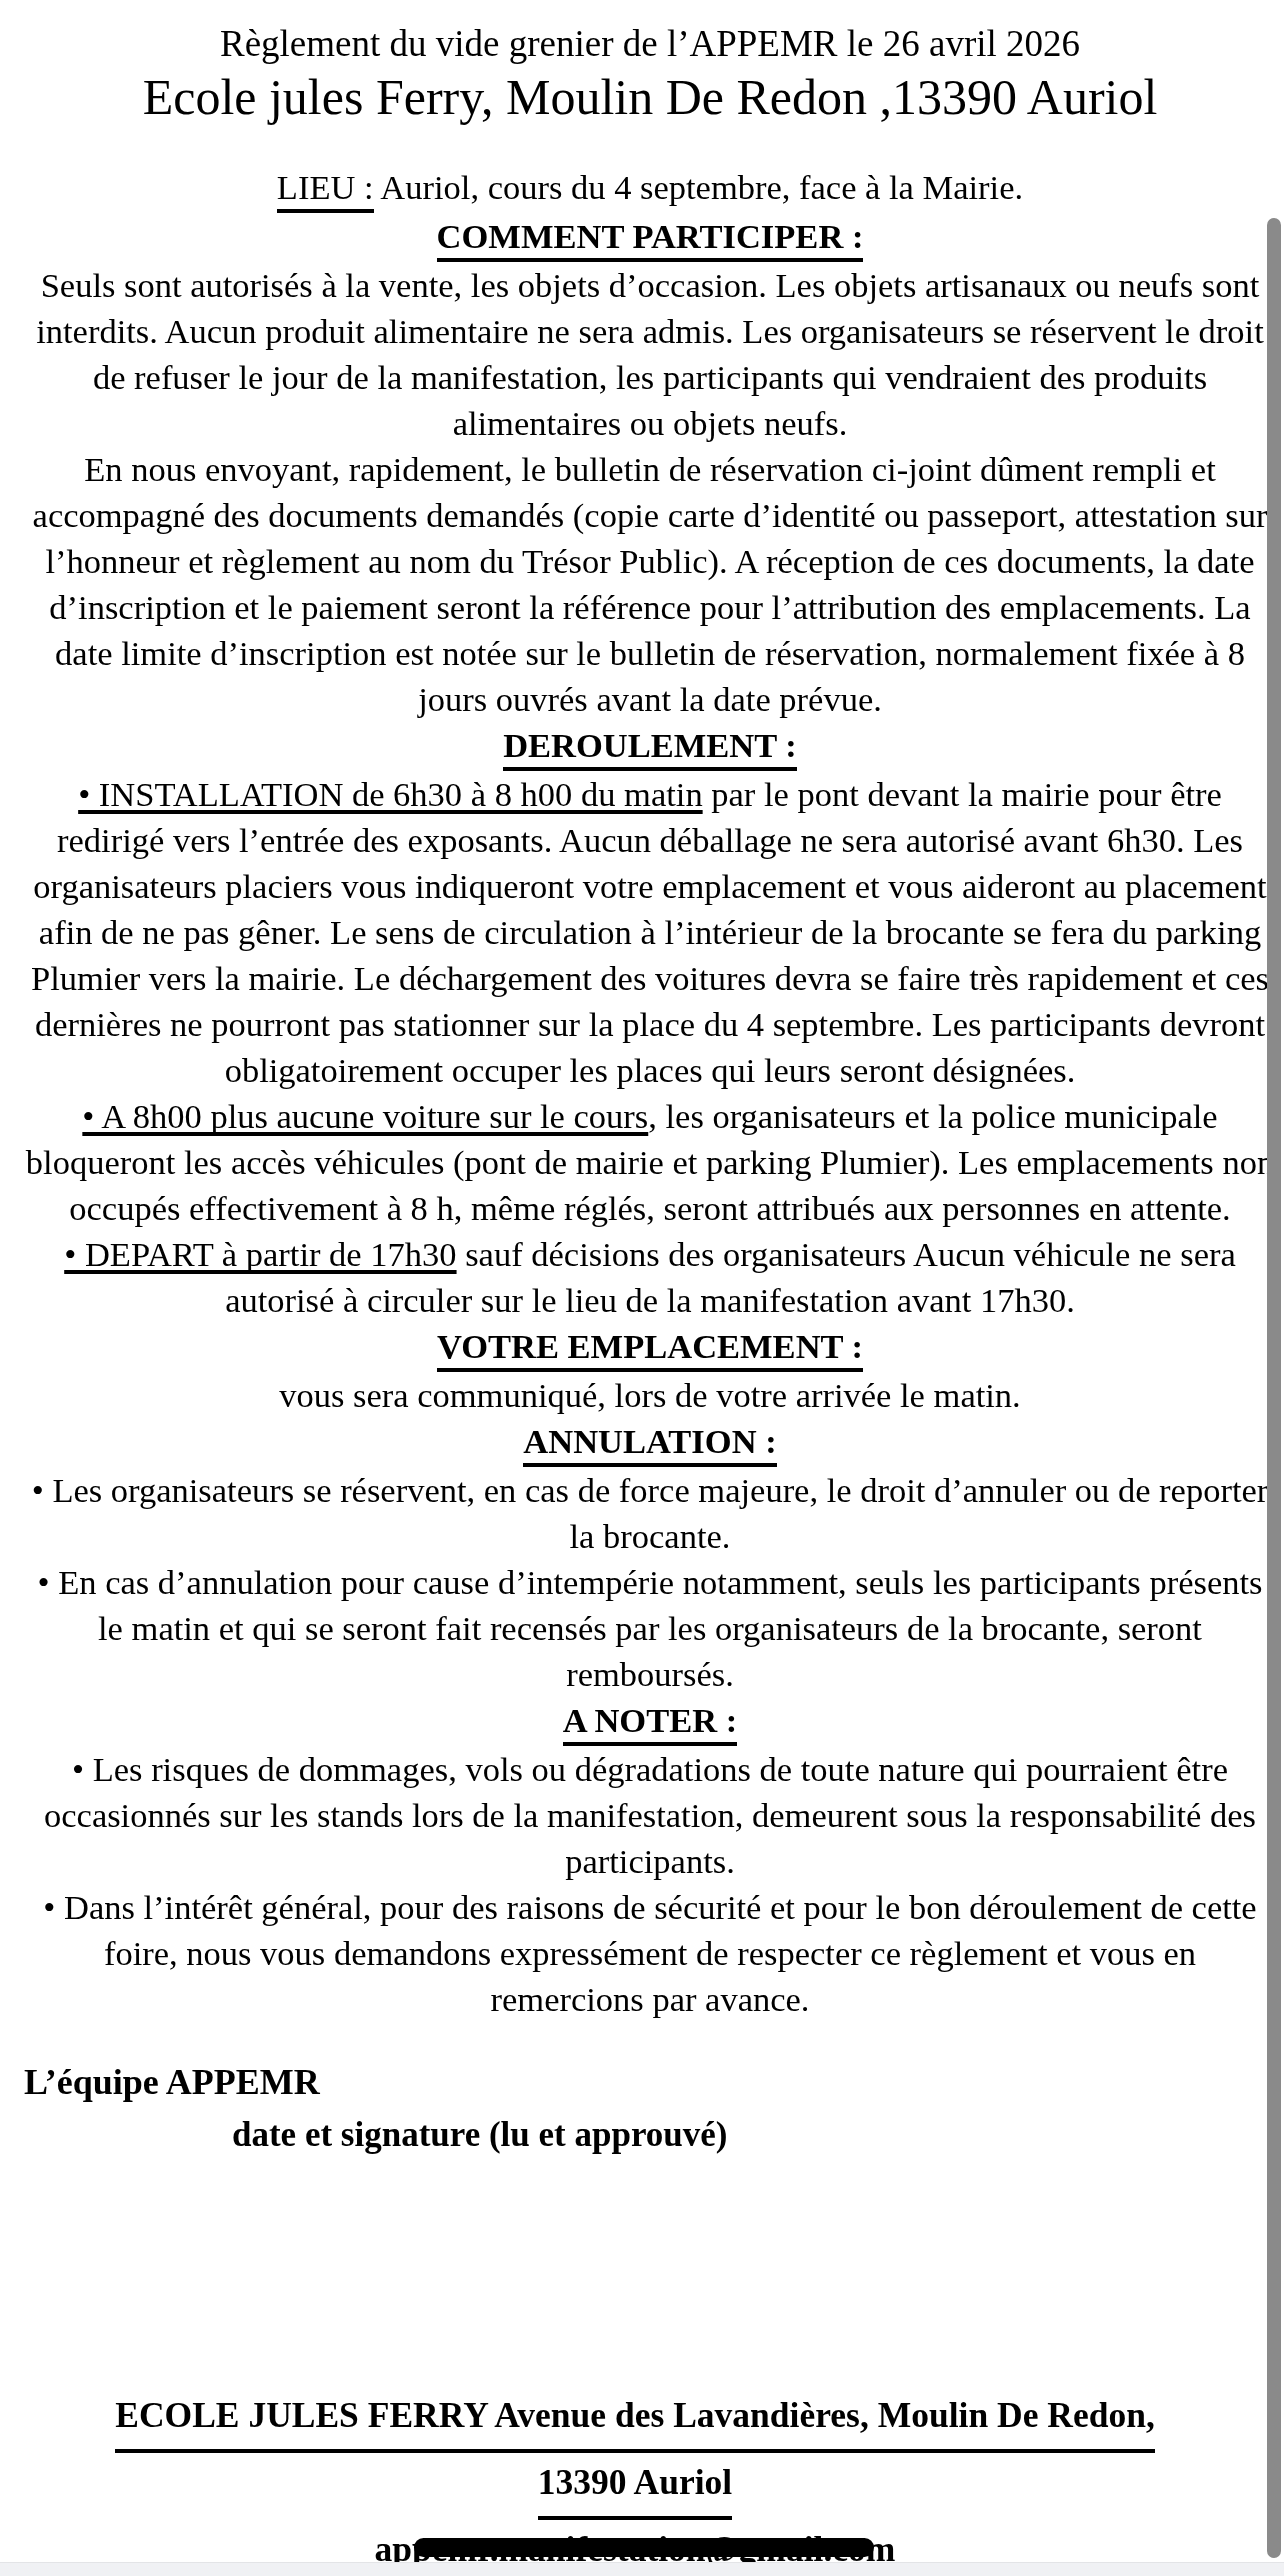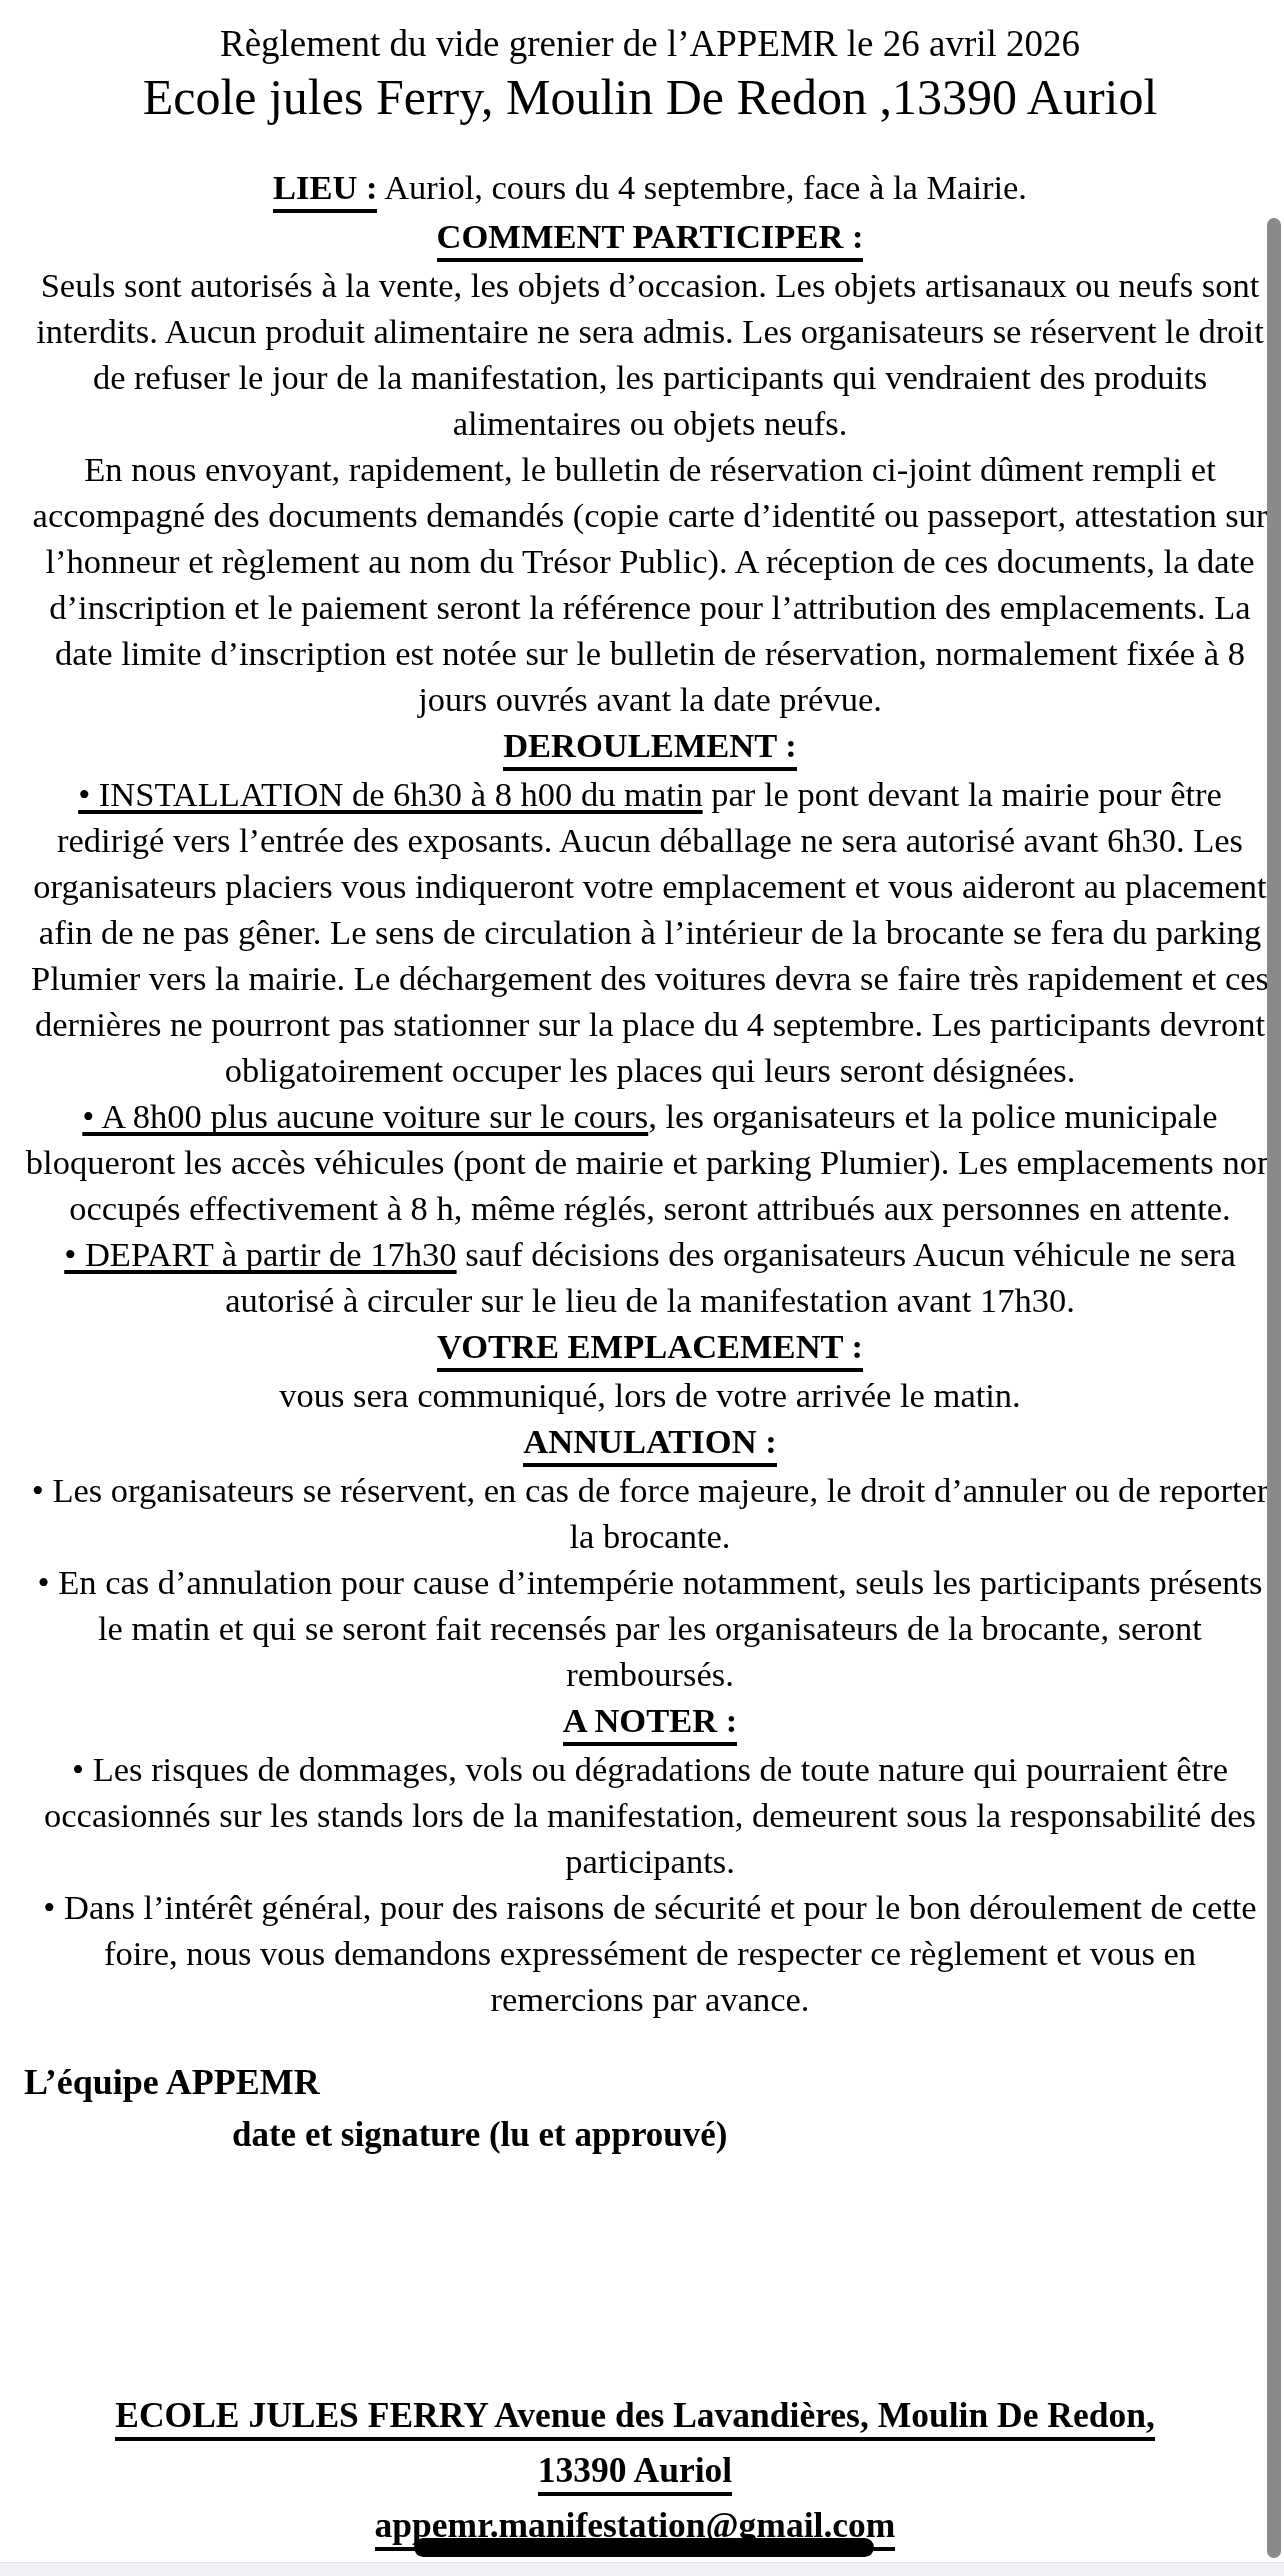--- a/index.html
+++ b/index.html
@@ -27,37 +27,37 @@
     border-bottom: 4px solid #000;
     padding-bottom: 1px;
     line-height: 41px;
   }
   .u {
     text-decoration: underline;
     text-decoration-thickness: 3.5px;
     text-underline-offset: 4px;
     text-decoration-skip-ink: none;
   }
-  .lieu-label { font-weight: 700; }
+  .lieu-label { font-weight: 400; }
   .signature {
     text-align: left;
     margin-top: 36px;
     font-weight: 700;
   }
   .sig-team { font-size: 36px; line-height: 48px; }
   .sig-note { font-size: 35px; line-height: 46px; padding-left: 208px; margin-top: 6px; }
   .footer {
     position: absolute;
     left: 0; right: 14px; top: 2386px;
     text-align: center;
     font-weight: 700;
     font-size: 35.5px;
     line-height: 47px;
   }
-  .f-line .hdu { border-bottom-width: 4px; padding-bottom: 0; line-height: 43px; margin-top: 8px; }
+  .f-line .hdu { border-bottom-width: 4px; padding-bottom: 12px; line-height: 43px; margin-top: 8px; }
   .redaction-bar {
     position: absolute;
     left: 414px; top: 2538px;
     width: 460px; height: 19px;
     background: #000000;
     border-radius: 10px;
   }
   .scrollbar-thumb {
     position: absolute;
     right: 3px; top: 218px;

